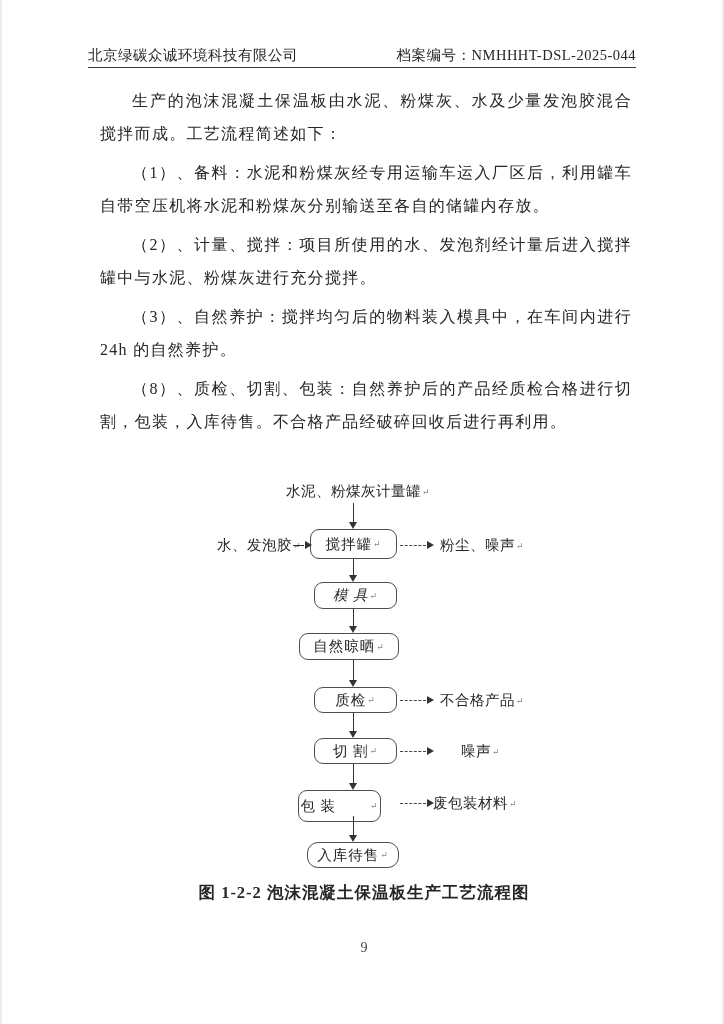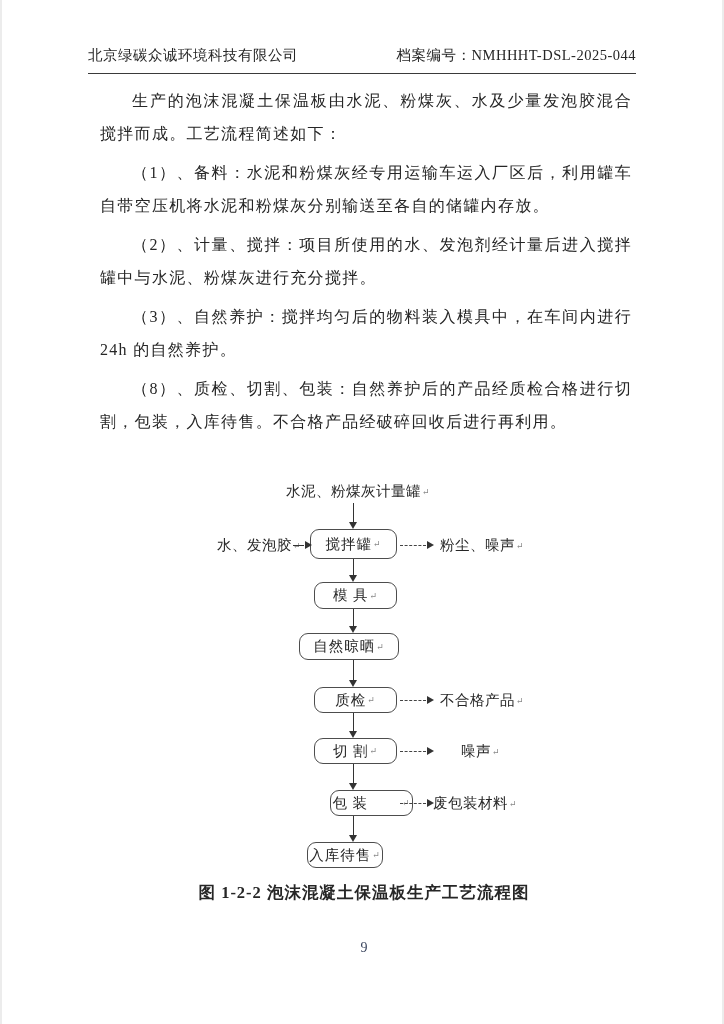--- a/index.html
+++ b/index.html
@@ -12,21 +12,21 @@
     border-right:2px solid #ececec;
     box-sizing:border-box;
     font-family:"Liberation Serif","DejaVu Serif",serif;
     color:#262626;
     overflow:hidden;
   }
   
   .hdr{
     position:absolute; left:86px; right:86px; top:46px;
     display:flex; justify-content:space-between; align-items:flex-end;
-    font-size:14.5px; padding-bottom:8px;
+    font-size:14.5px; padding-bottom:2px;
     border-bottom:1.5px solid #3a3a3a;
     letter-spacing:0.5px;
   }
   .hdr .right{white-space:nowrap;}
   
   .bodytext{
     position:absolute; left:98px; width:532px; top:84px;
   }
   .bodytext p{
     margin:0 0 6px 0;
@@ -111,21 +111,21 @@
       </div>
 
     <div class="flabel" style="left:215px;top:60px;"><span>水、发泡胶</span><span class="ret">↵</span></div>
     <div class="harrow solid" style="left:291px;top:69px;width:11px;"></div>
 
     <div class="harrow dashed" style="left:398px;top:69px;width:26px;"></div>
     <div class="flabel" style="left:438px;top:60px;"><span>粉尘、噪声</span><span class="ret">↵</span></div>
 
     <div class="varrow" style="left:351px;top:83px;height:16px;"></div>
 
-    <div class="fnode" style="left:312px;top:106px;width:83px;height:27px;">
+    <div class="fnode" style="left:312px;top:106px;width:83px;height:27px;font-style:italic;">
         <span>模 具</span>
         <span class="ret">↵</span>
       </div>
 
     <div class="varrow" style="left:351px;top:133px;height:17px;"></div>
 
     <div class="fnode" style="left:297px;top:157px;width:100px;height:27px;">
         <span>自然晾晒</span>
         <span class="ret">↵</span>
       </div>
@@ -143,30 +143,30 @@
 
     <div class="fnode" style="left:312px;top:262px;width:83px;height:26px;">
         <span>切 割</span>
         <span class="ret">↵</span>
       </div>
     <div class="harrow dashed" style="left:398px;top:275px;width:26px;"></div>
     <div class="flabel" style="left:438px;top:266px;padding-left:21px;"><span>噪声</span><span class="ret">↵</span></div>
 
     <div class="varrow" style="left:351px;top:288px;height:19px;"></div>
 
-    <div class="fnode" style="left:328px;top:314px;width:83px;height:26px;gap:33px;">
+    <div class="fnode" style="left:296px;top:314px;width:83px;height:32px;gap:33px;">
         <span>包 装</span>
         <span class="ret">↵</span>
       </div>
     <div class="harrow dashed" style="left:398px;top:327px;width:26px;"></div>
     <div class="flabel" style="left:431px;top:318px;"><span>废包装材料</span><span class="ret">↵</span></div>
 
     <div class="varrow" style="left:351px;top:340px;height:19px;"></div>
 
-    <div class="fnode" style="left:305px;top:366px;width:76px;height:26px;">
+    <div class="fnode" style="left:305px;top:366px;width:92px;height:26px;border-radius:11px;">
         <span>入库待售</span>
         <span class="ret">↵</span>
       </div>
 
   </div>
 
   <div class="caption">图 1-2-2 泡沫混凝土保温板生产工艺流程图</div>
 
   <div class="pagenum">9</div>
 

